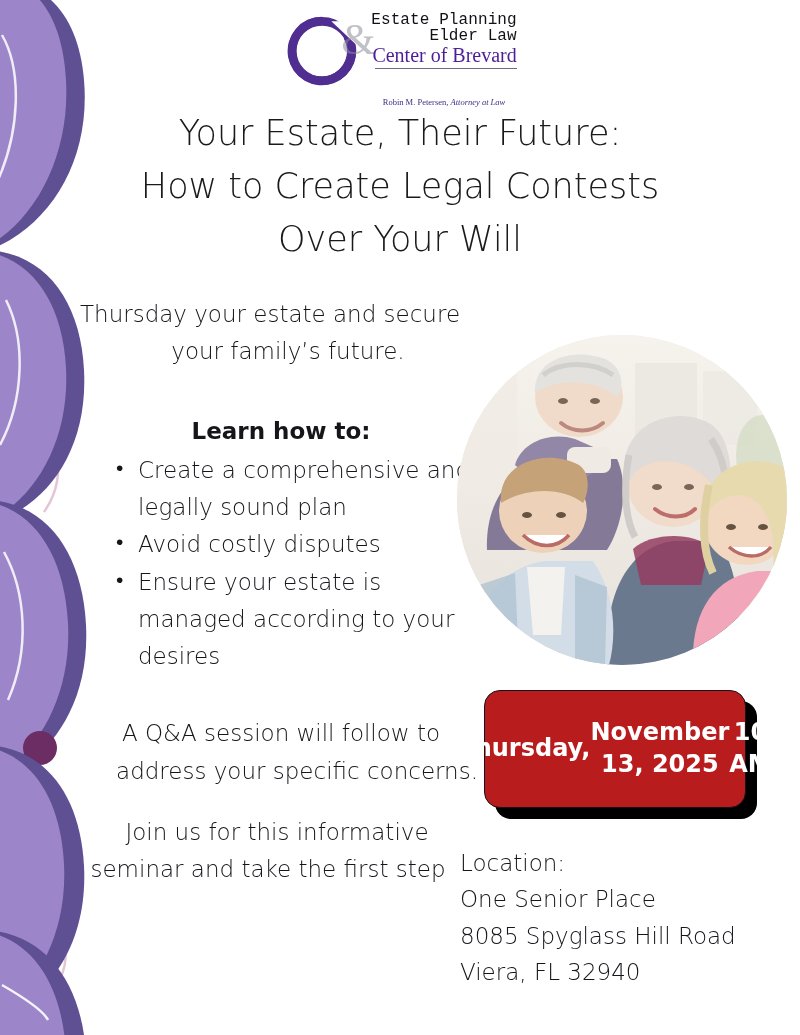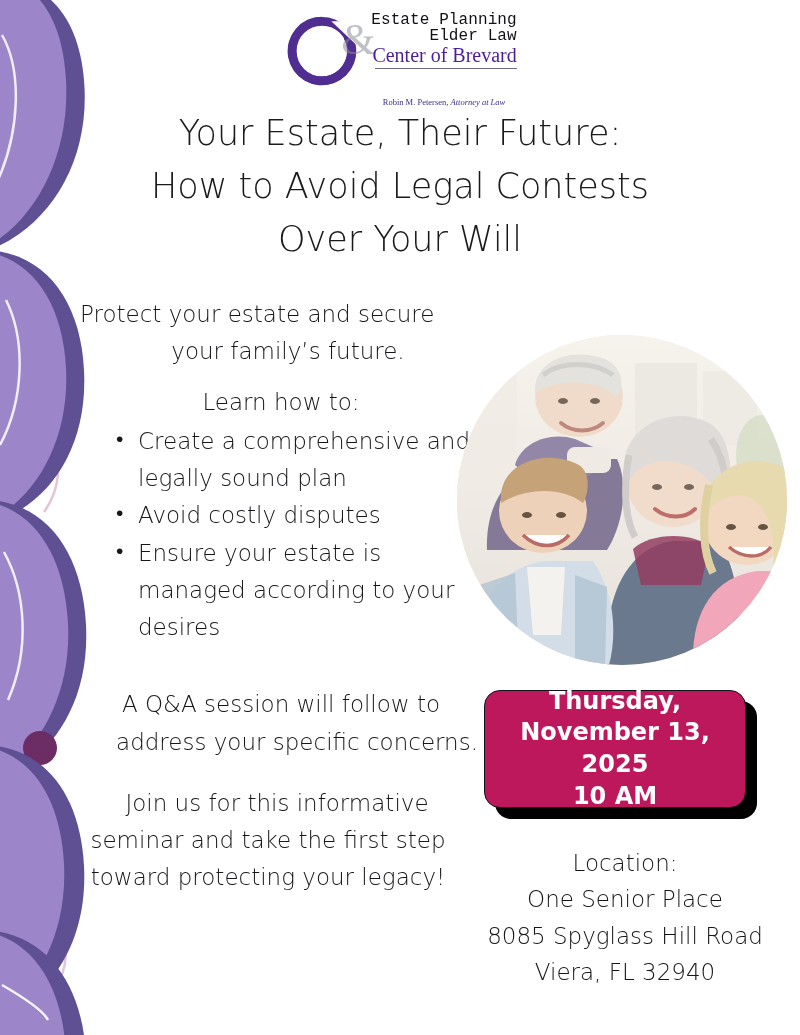--- a/index.html
+++ b/index.html
@@ -130,21 +130,22 @@
     font-size: 23px;
     line-height: 1.62;
     color: #15151a;
   }
   .copy .lead { text-align: center; }
   .copy .lead .l1 { display: block; text-align: left; padding-left: 22px; }
   .copy .lead .l2 { display: block; text-align: center; padding-left: 40px; }
   .learn {
     text-align: center;
     padding-left: 26px;
-    margin-top: 13px;
+    margin-top: 42px;
+    font-weight: bold;
   }
   ul.bullets {
     margin: 2px 0 0 0;
     padding: 0 0 0 58px;
     list-style: none;
   }
   ul.bullets li {
     position: relative;
     padding-left: 22px;
     margin-bottom: 0px;
@@ -198,43 +199,42 @@
     height: 118px;
     background: #000000;
     border-radius: 16px;
   }
   .badge {
     position: absolute;
     left: 0;
     top: 0;
     width: 262px;
     height: 118px;
-    background: #be185d;
+    background: #b91c1c;
     border: 1.5px solid #15131c;
     border-radius: 16px;
     box-sizing: border-box;
     display: flex;
-    flex-direction: column;
+    flex-direction: row;
     align-items: center;
     justify-content: center;
     color: #ffffff;
     font-family: "DejaVu Sans", sans-serif;
     font-weight: bold;
     font-size: 24px;
     line-height: 1.32;
     text-align: center;
   }
 
   
   .location {
     position: absolute;
     left: 460px;
     top: 845px;
     width: 330px;
-    text-align: center;
     font-family: "DejaVu Sans", sans-serif;
     font-weight: 300;
     font-size: 23px;
     line-height: 1.58;
     color: #15151a;
   }
   .location span { display: block; white-space: nowrap; }
 </style>
 </head>
 <body>
@@ -297,48 +297,47 @@
         <div class="logo-tag">
           <span>Robin M. Petersen,</span>
           <span class="ital">Attorney at Law</span>
         </div>
       </div>
     </div>
   </div>
 
   <div class="headline">
     <div>Your Estate, Their Future:</div>
-    <div>How to Avoid Legal Contests</div>
+    <div>How to Create Legal Contests</div>
     <div>Over Your Will</div>
   </div>
 
   <div class="copy">
 
     <div class="lead">
-      <span class="l1">Protect your estate and secure</span>
+      <span class="l1">Thursday your estate and secure</span>
       <span class="l2">your family’s future.</span>
     </div>
 
     <div class="learn">Learn how to:</div>
 
     <ul class="bullets">
       <li>Create a comprehensive and legally sound plan</li>
       <li>Avoid costly disputes</li>
       <li>Ensure your estate is managed according to your desires</li>
     </ul>
 
     <div class="qa">
       <span class="q1">A Q&amp;A session will follow to</span>
       <span class="q2">address your specific concerns.</span>
     </div>
 
     <div class="joinus">
       <span class="j1">Join us for this informative</span>
       <span>seminar and take the first step</span>
-      <span>toward protecting your legacy!</span>
     </div>
   </div>
 
   <div class="photo">
     <svg width="330" height="330" viewBox="0 0 330 330" xmlns="http://www.w3.org/2000/svg">
       <defs>
         <linearGradient id="bgw" x1="0" y1="0" x2="0" y2="1">
           <stop offset="0" stop-color="#f6f2ec"></stop>
           <stop offset="1" stop-color="#e6e0d8"></stop>
         </linearGradient>

